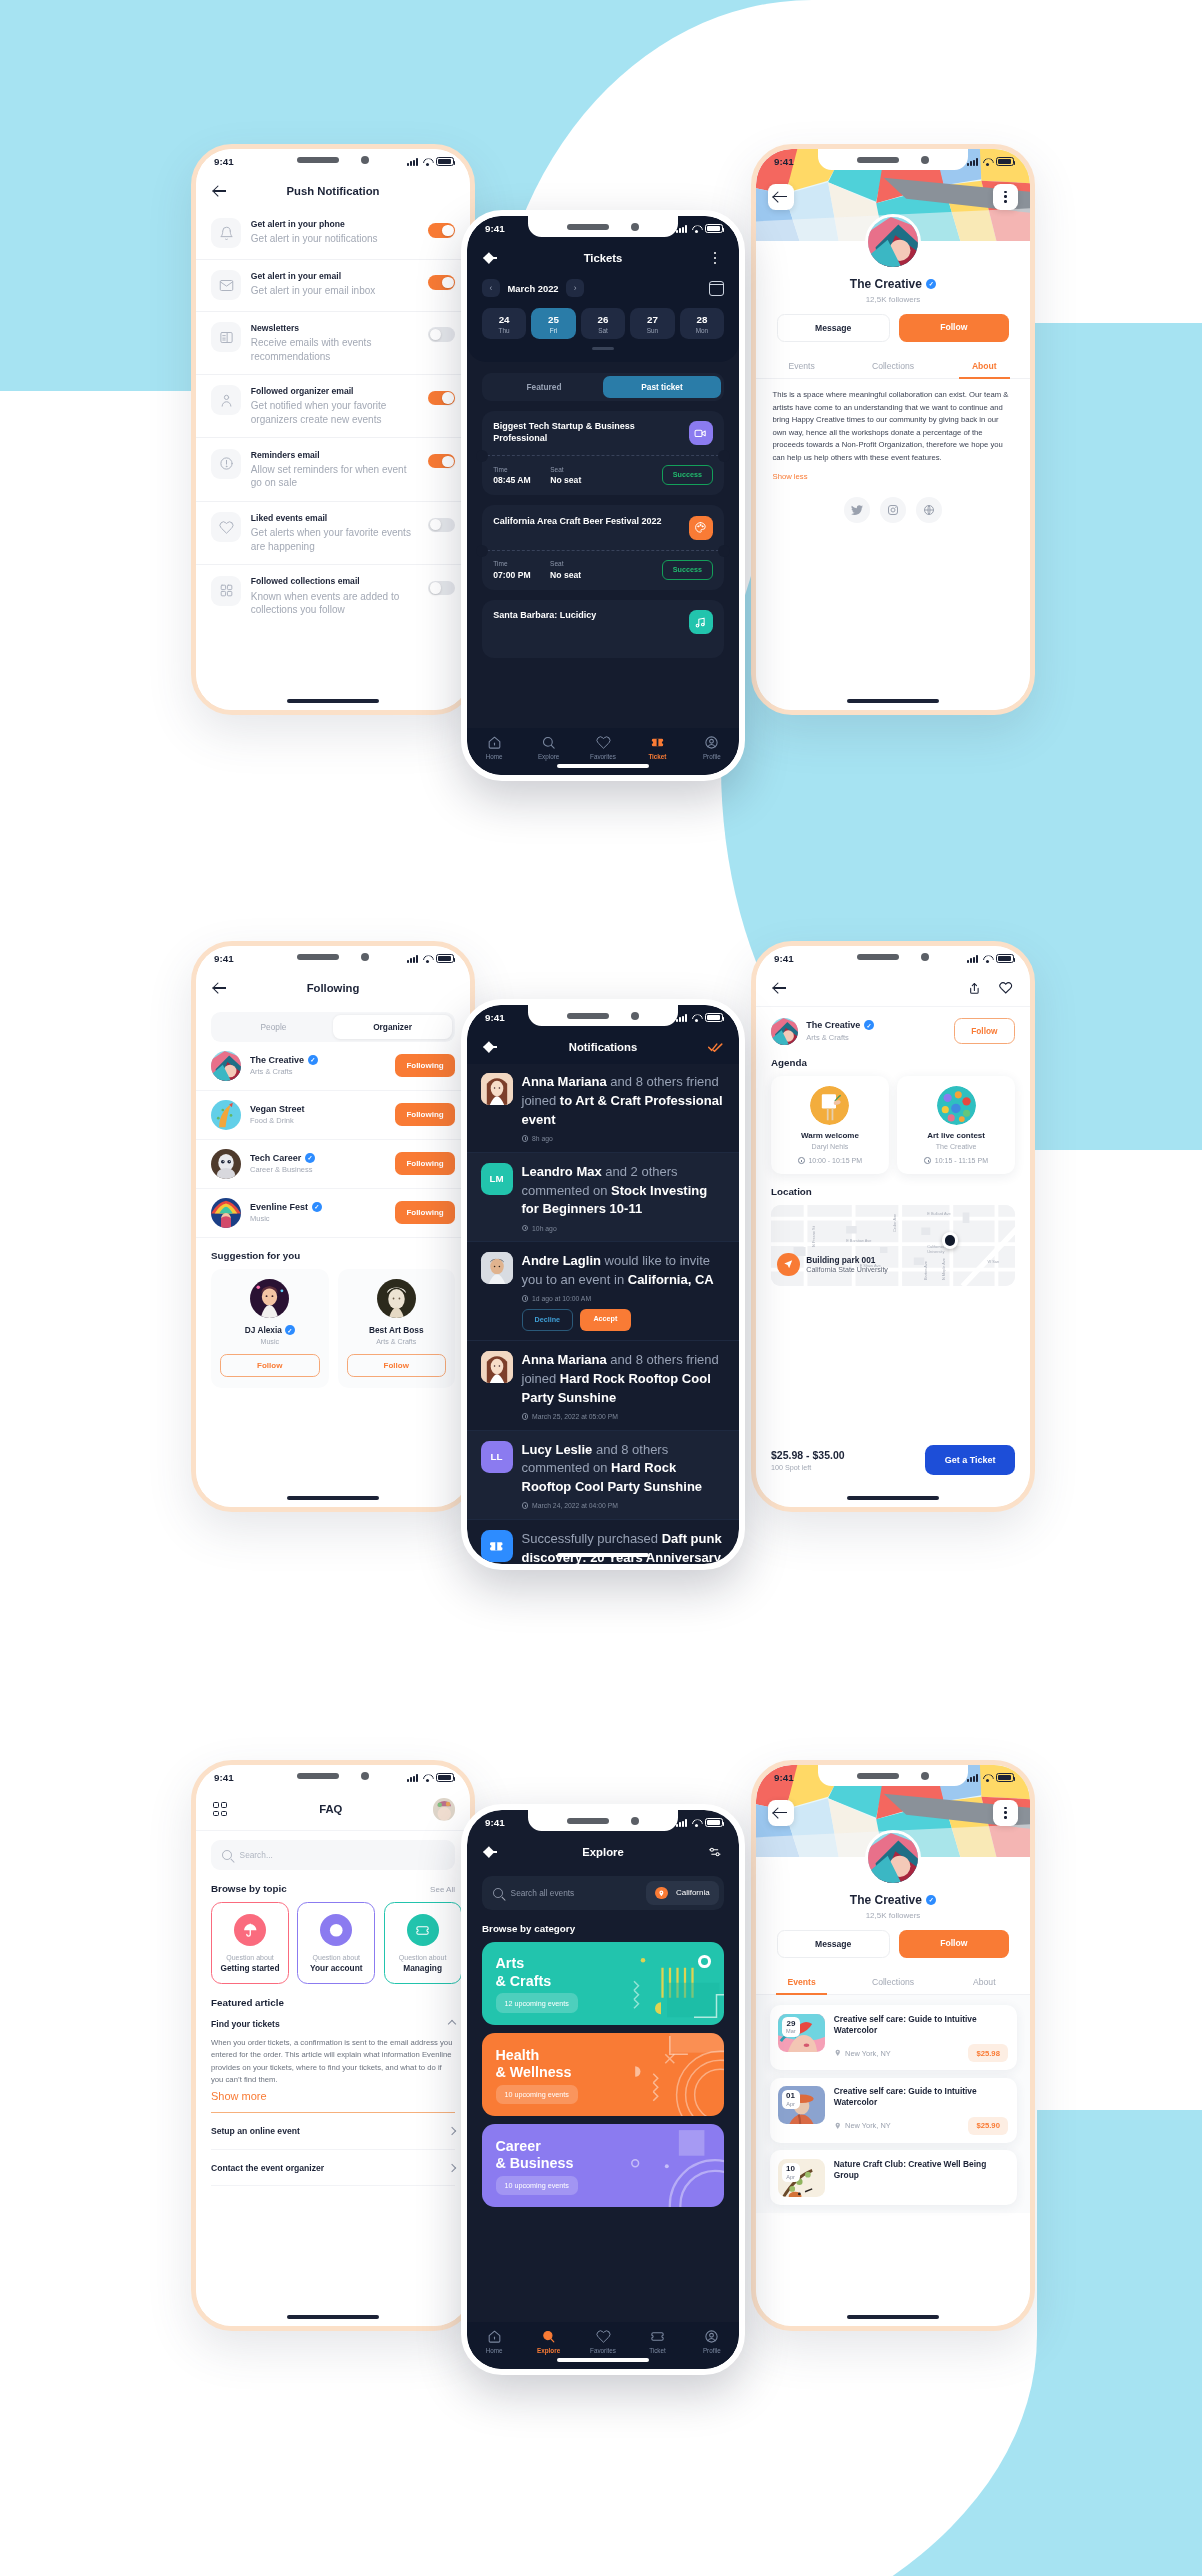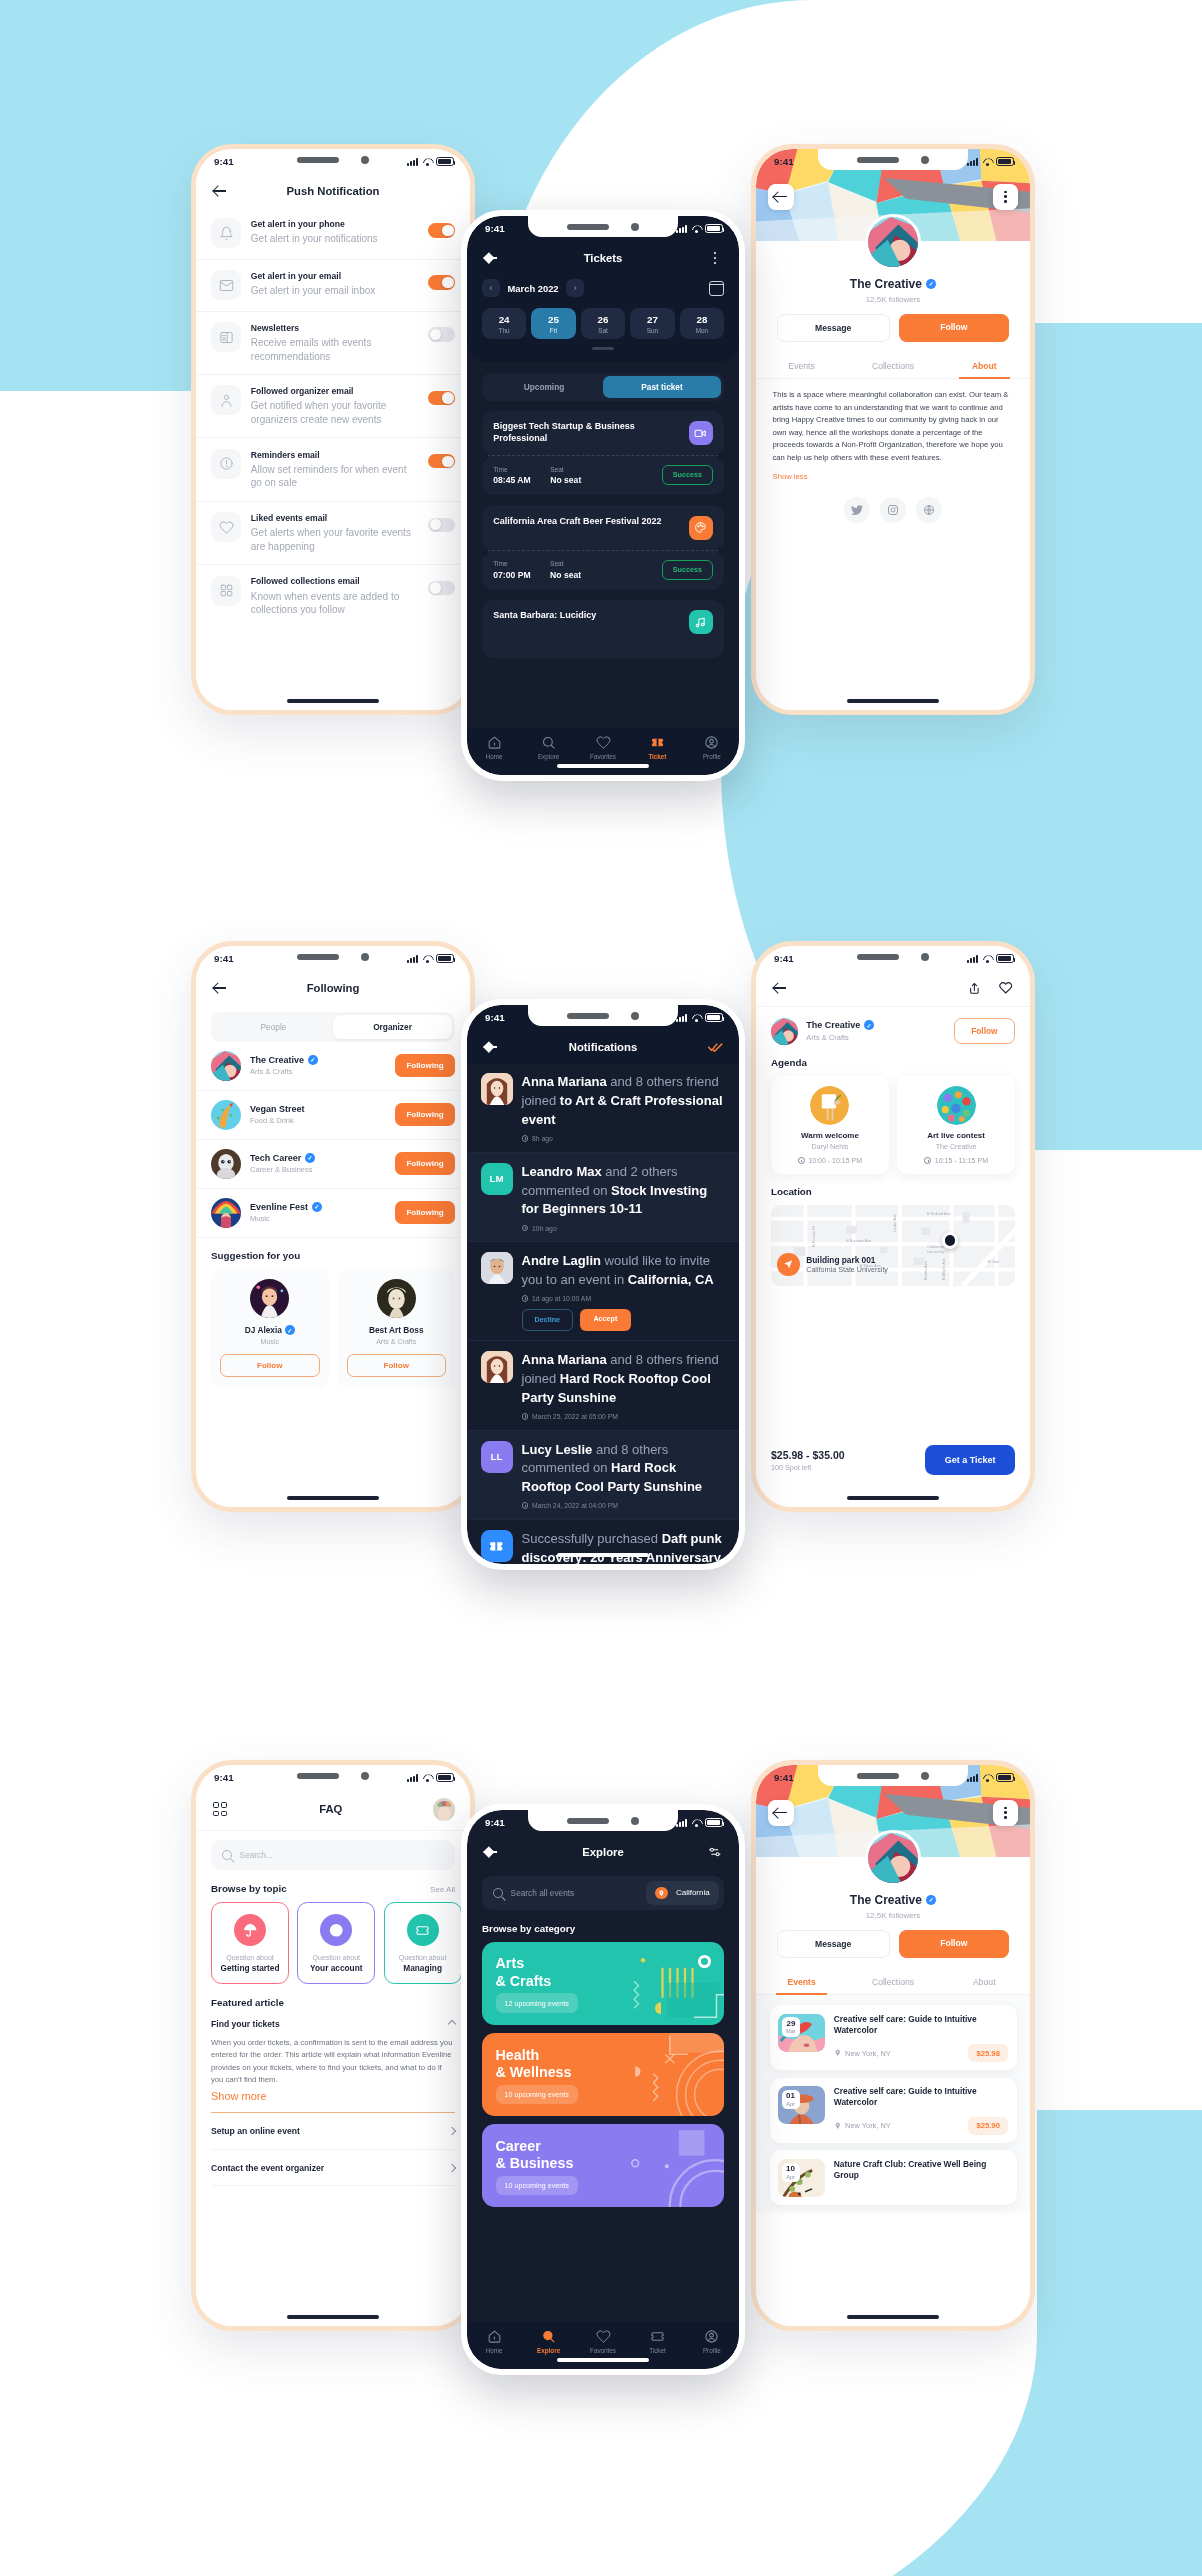--- a/index.html
+++ b/index.html
@@ -496,21 +496,21 @@
             <div class="w">Sun</div>
           </div>
           <div class="day">
             <div class="d">28</div>
             <div class="w">Mon</div>
           </div>
         </div>
       <div class="grabber"></div>
     </div>
     <div class="seg" id="tk-seg">
-        <div class="">Upcoming</div>
+        <div class="">Featured</div>
         <div class="sel">Past ticket</div>
       </div>
     <div id="tk-cards">
         <div class="tcard">
           <div class="top">
             <div class="tname">Biggest Tech Startup &amp; Business Professional</div>
       <div class="tbadge" style="background:#8b7bf0">
               <svg width="12.8" height="12.8" viewBox="0 0 24 24" fill="none" stroke="currentColor" stroke-width="1.9" stroke-linecap="round" stroke-linejoin="round">
                 <rect x="2" y="6" width="13" height="12" rx="2.6"></rect>
                 <path d="M15 11l6-3.4v9L15 13z"></path>

